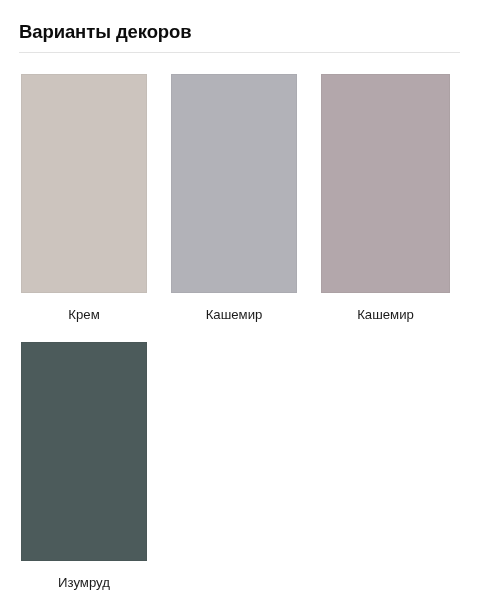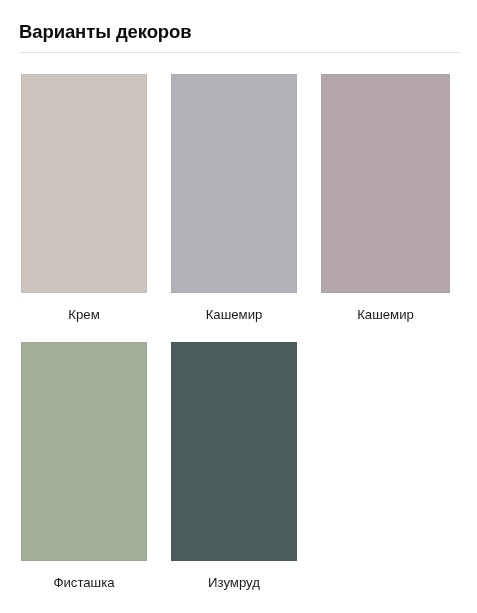--- a/index.html
+++ b/index.html
@@ -106,24 +106,20 @@
 
     <div class="decor-cell row1">
       <div class="decor-swatch" style="background-color: rgb(179, 167, 171);"></div>
       <div class="decor-label">Кашемир</div>
     </div>
 
     <div class="row-spacer"></div>
     <div class="row-spacer"></div>
     <div class="row-spacer"></div>
 
-    <div class="decor-cell row2">
-      <div class="decor-swatch" style="background-color: rgb(163, 174, 153);"></div>
-      <div class="decor-label">Фисташка</div>
-    </div>
 
     <div class="decor-cell row2">
       <div class="decor-swatch" style="background-color: rgb(76, 91, 91);"></div>
       <div class="decor-label">Изумруд</div>
     </div>
 
 
   </div>
 </div>
 

